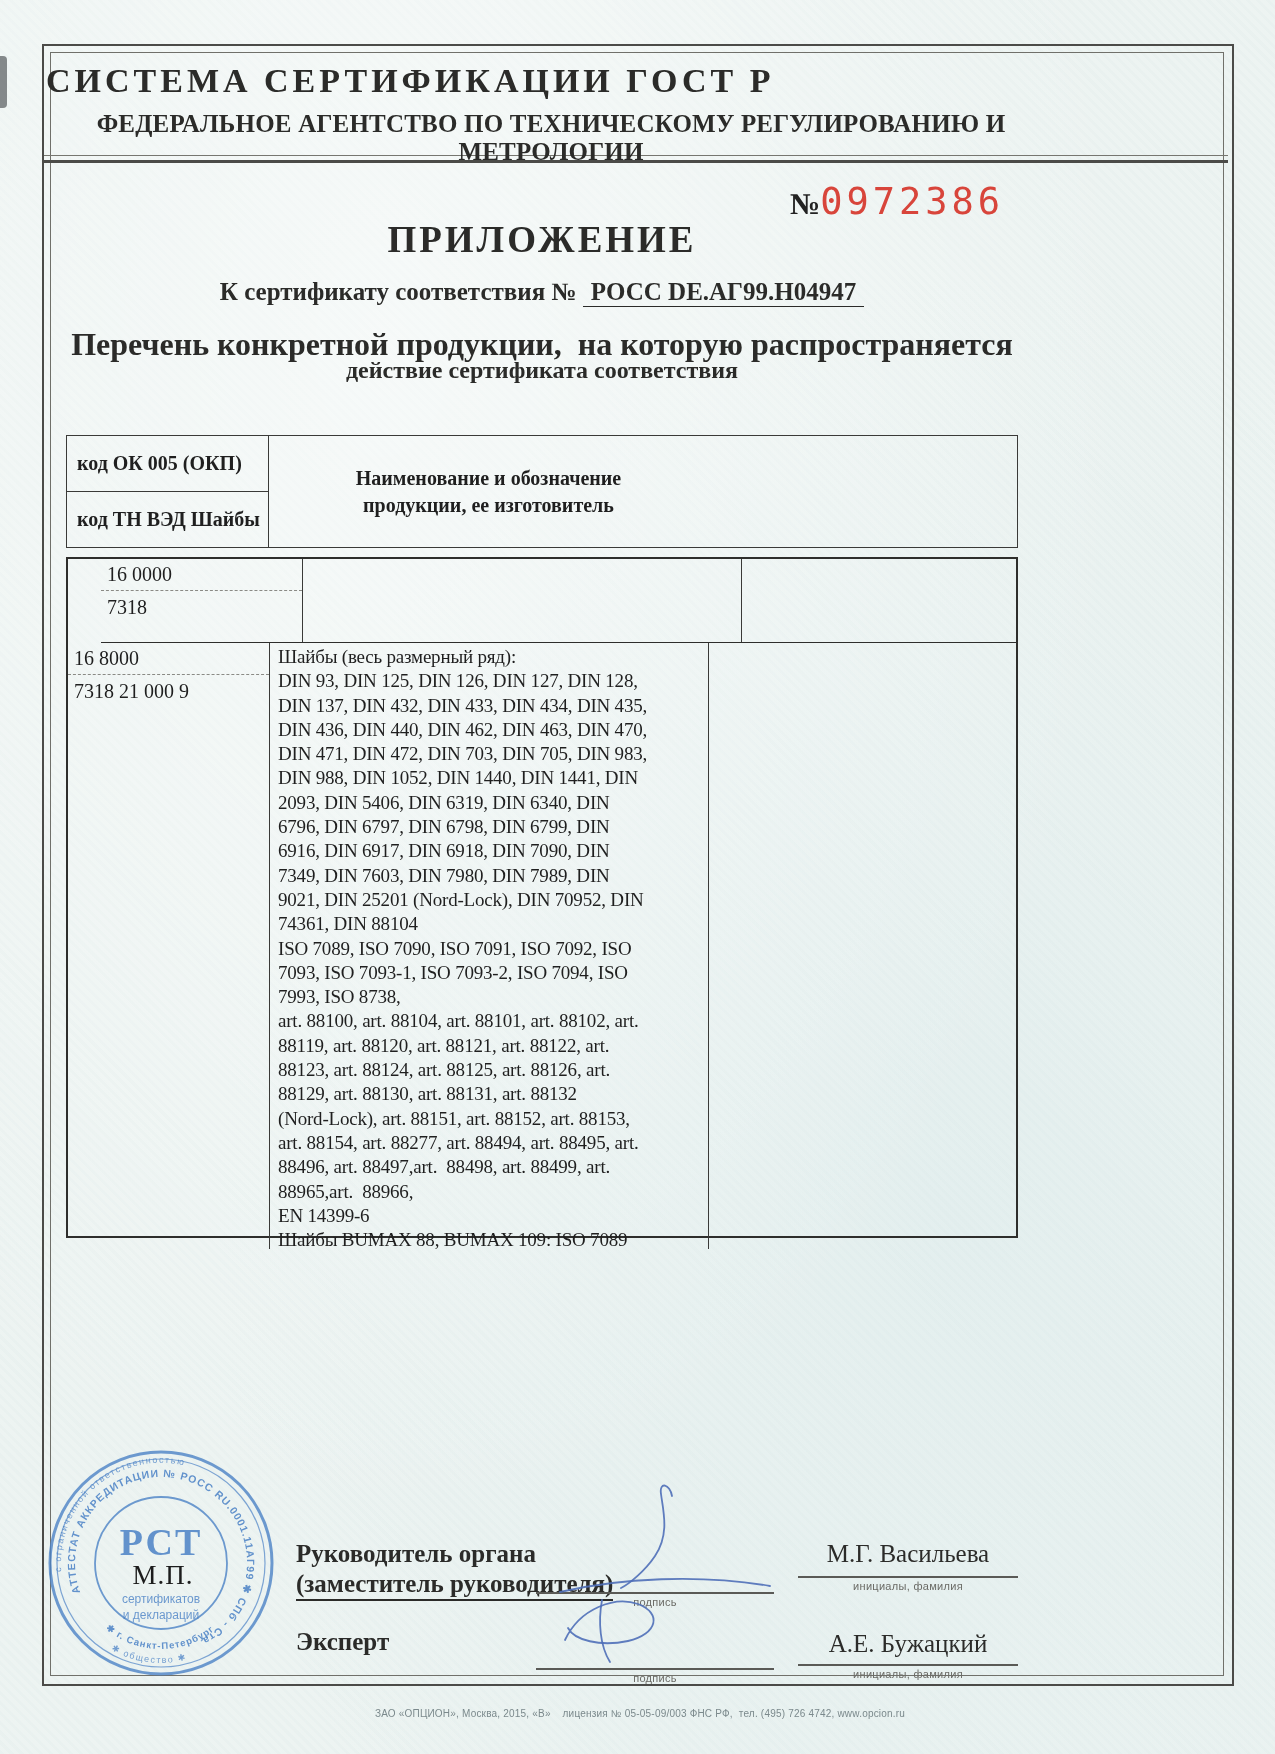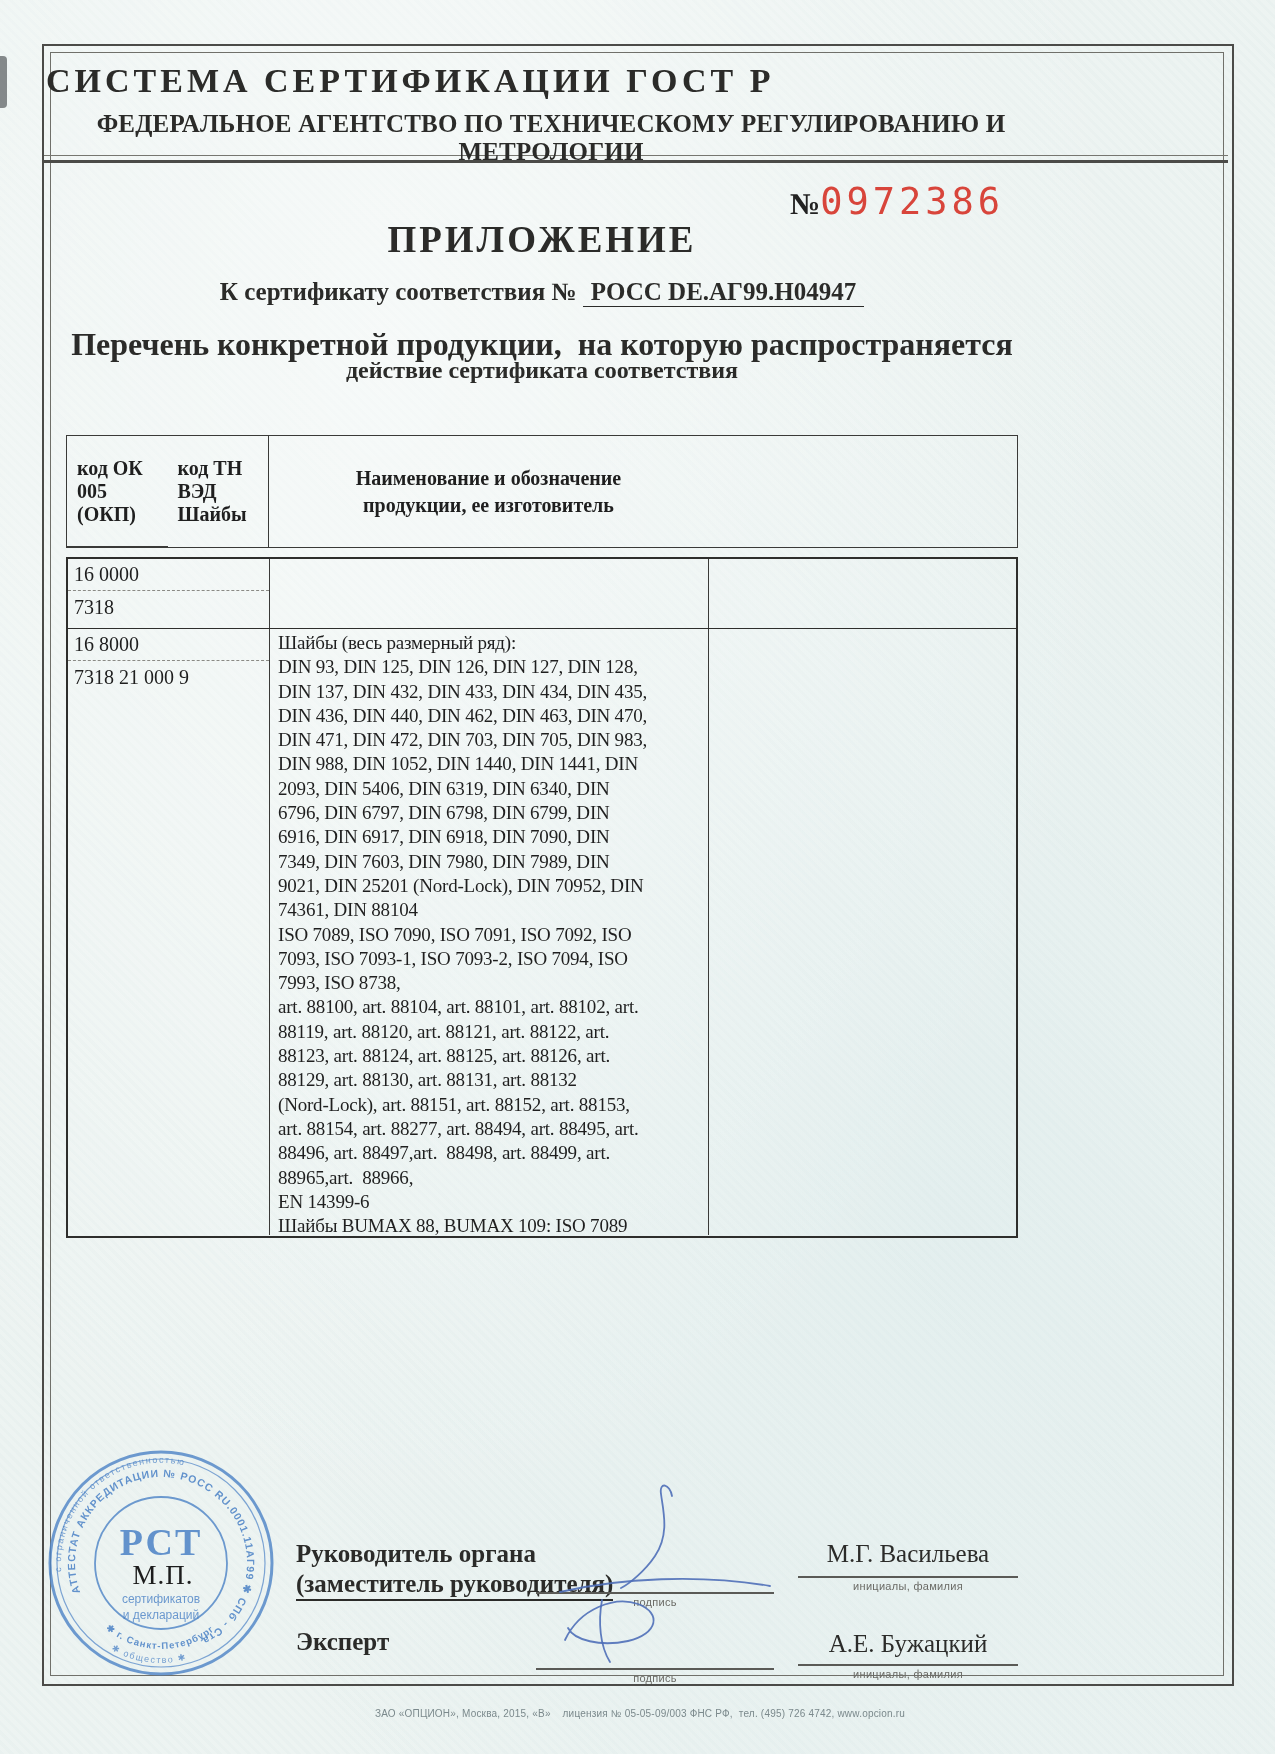--- a/index.html
+++ b/index.html
@@ -36,30 +36,30 @@
   
   .title{left:66px;top:218px;width:952px;text-align:center;font-size:37px;font-weight:bold;letter-spacing:3px;color:#2b2b29;}
   .certline{left:66px;top:278px;width:952px;text-align:center;font-size:25px;font-weight:bold;color:#2b2b29;}
   .certline .certno{border-bottom:1.5px solid #2b2b29;padding:0 8px 1px 8px;}
   .sub1{left:66px;top:326px;width:952px;text-align:center;font-size:32px;font-weight:bold;white-space:pre;color:#2b2b29;}
   .sub2{left:66px;top:357px;width:952px;text-align:center;font-size:24px;font-weight:bold;color:#2b2b29;}
   
   .thead{left:66px;top:435px;width:952px;height:113px;border:1.5px solid #3a3a38;display:grid;grid-template-columns:202px 439px 311px;box-sizing:border-box;}
   .thead .th{border-right:1.5px solid #3a3a38;box-sizing:border-box;}
   .thead .th:last-child{border-right:none;}
-  .th-c1{display:flex;flex-direction:row;}
+  .th-c1{display:flex;flex-direction:column;}
   .th-c1 > div{flex:1;display:flex;align-items:center;padding-left:10px;font-size:20px;font-weight:bold;}
   .th-c1-top{border-bottom:1.5px solid #3a3a38;}
   .th-mid{display:flex;align-items:center;justify-content:center;text-align:center;font-size:20px;font-weight:bold;white-space:pre-line;line-height:1.35;}
   .th-c3{font-size:19px;}
   .tbody{left:66px;top:557px;width:952px;height:681px;border:2px solid #2e2e2c;box-sizing:border-box;}
   .trow{display:grid;grid-template-columns:202px 439px 311px;box-sizing:border-box;}
   .trow .td{border-right:1.5px solid #3a3a38;box-sizing:border-box;overflow:hidden;}
   .trow .td:last-child{border-right:none;}
-  .r1{height:70px;border-bottom:1.5px solid #2e2e2c;box-sizing:border-box;}
+  .r1{height:84px;border-bottom:1.5px solid #2e2e2c;box-sizing:border-box;margin-left:33px;}
   .r2{height:606px;}
   .code-cell{display:flex;flex-direction:column;}
   .code{font-size:20px;padding:3px 6px 2px 6px;line-height:1.25;}
   .dashline{border-bottom:1.5px dashed #8a8a85;margin:1px 0 1px 0;}
   .prodcell{font-size:19px;line-height:24.3px;padding:2px 4px 0 8px;white-space:pre;letter-spacing:-0.2px;}
   
   .role1a{left:296px;top:1540px;font-size:25px;font-weight:bold;color:#2b2b29;}
   .role1b{left:296px;top:1570px;font-size:25px;font-weight:bold;color:#2b2b29;border-bottom:2.5px solid #2b2b29;padding-bottom:1px;}
   .role2{left:296px;top:1628px;font-size:25px;font-weight:bold;color:#2b2b29;}
   .sigline1{left:536px;top:1592px;width:238px;height:1.5px;background:#5a5a56;}

